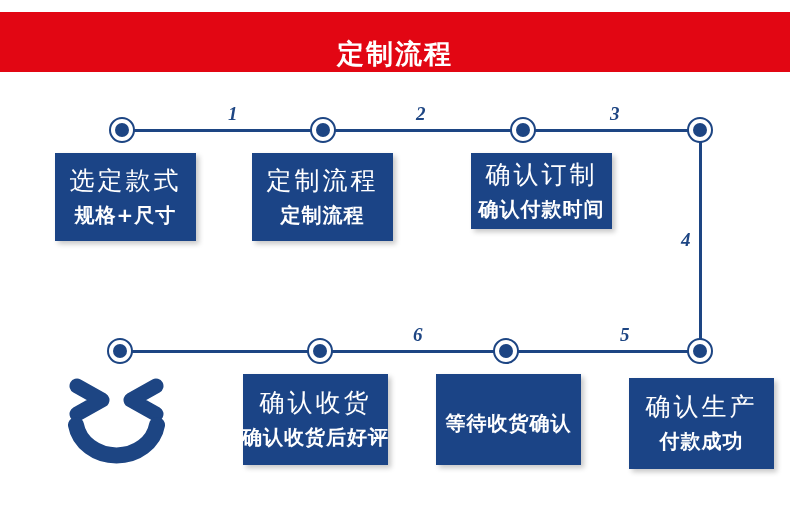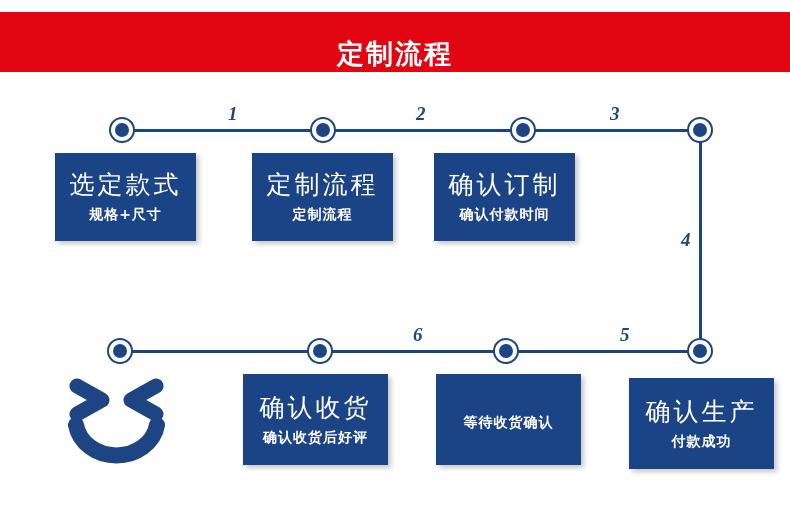--- a/index.html
+++ b/index.html
@@ -92,21 +92,21 @@
   .step-title {
     color: #ffffff;
     font-size: 25px;
     letter-spacing: 3px;
     line-height: 1.16;
     white-space: nowrap;
     font-family: "DejaVu Sans", "Liberation Sans", sans-serif;
   }
   .step-sub {
     color: #ffffff;
-    font-size: 14px;
+    font-size: 20px;
     letter-spacing: 1px;
     margin-top: 7px;
     white-space: nowrap;
     font-weight: bold;
     font-family: "DejaVu Sans", "Liberation Sans", sans-serif;
   }
 
   
   .smiley {
     position: absolute;
@@ -151,21 +151,21 @@
   <div class="step-box" style="left:55px; top:153px; width:141px; height:88px;">
     <div class="step-title">选定款式</div>
     <div class="step-sub">规格+尺寸</div>
   </div>
 
   <div class="step-box" style="left:252px; top:153px; width:141px; height:88px;">
     <div class="step-title">定制流程</div>
     <div class="step-sub">定制流程</div>
   </div>
 
-  <div class="step-box" style="left:434px; top:153px; width:141px; height:88px;">
+  <div class="step-box" style="left:471px; top:153px; width:141px; height:76px;">
     <div class="step-title">确认订制</div>
     <div class="step-sub">确认付款时间</div>
   </div>
 
   <div class="step-box" style="left:629px; top:378px; width:145px; height:91px;">
     <div class="step-title">确认生产</div>
     <div class="step-sub">付款成功</div>
   </div>
 
   <div class="step-box" style="left:436px; top:374px; width:145px; height:91px;">

